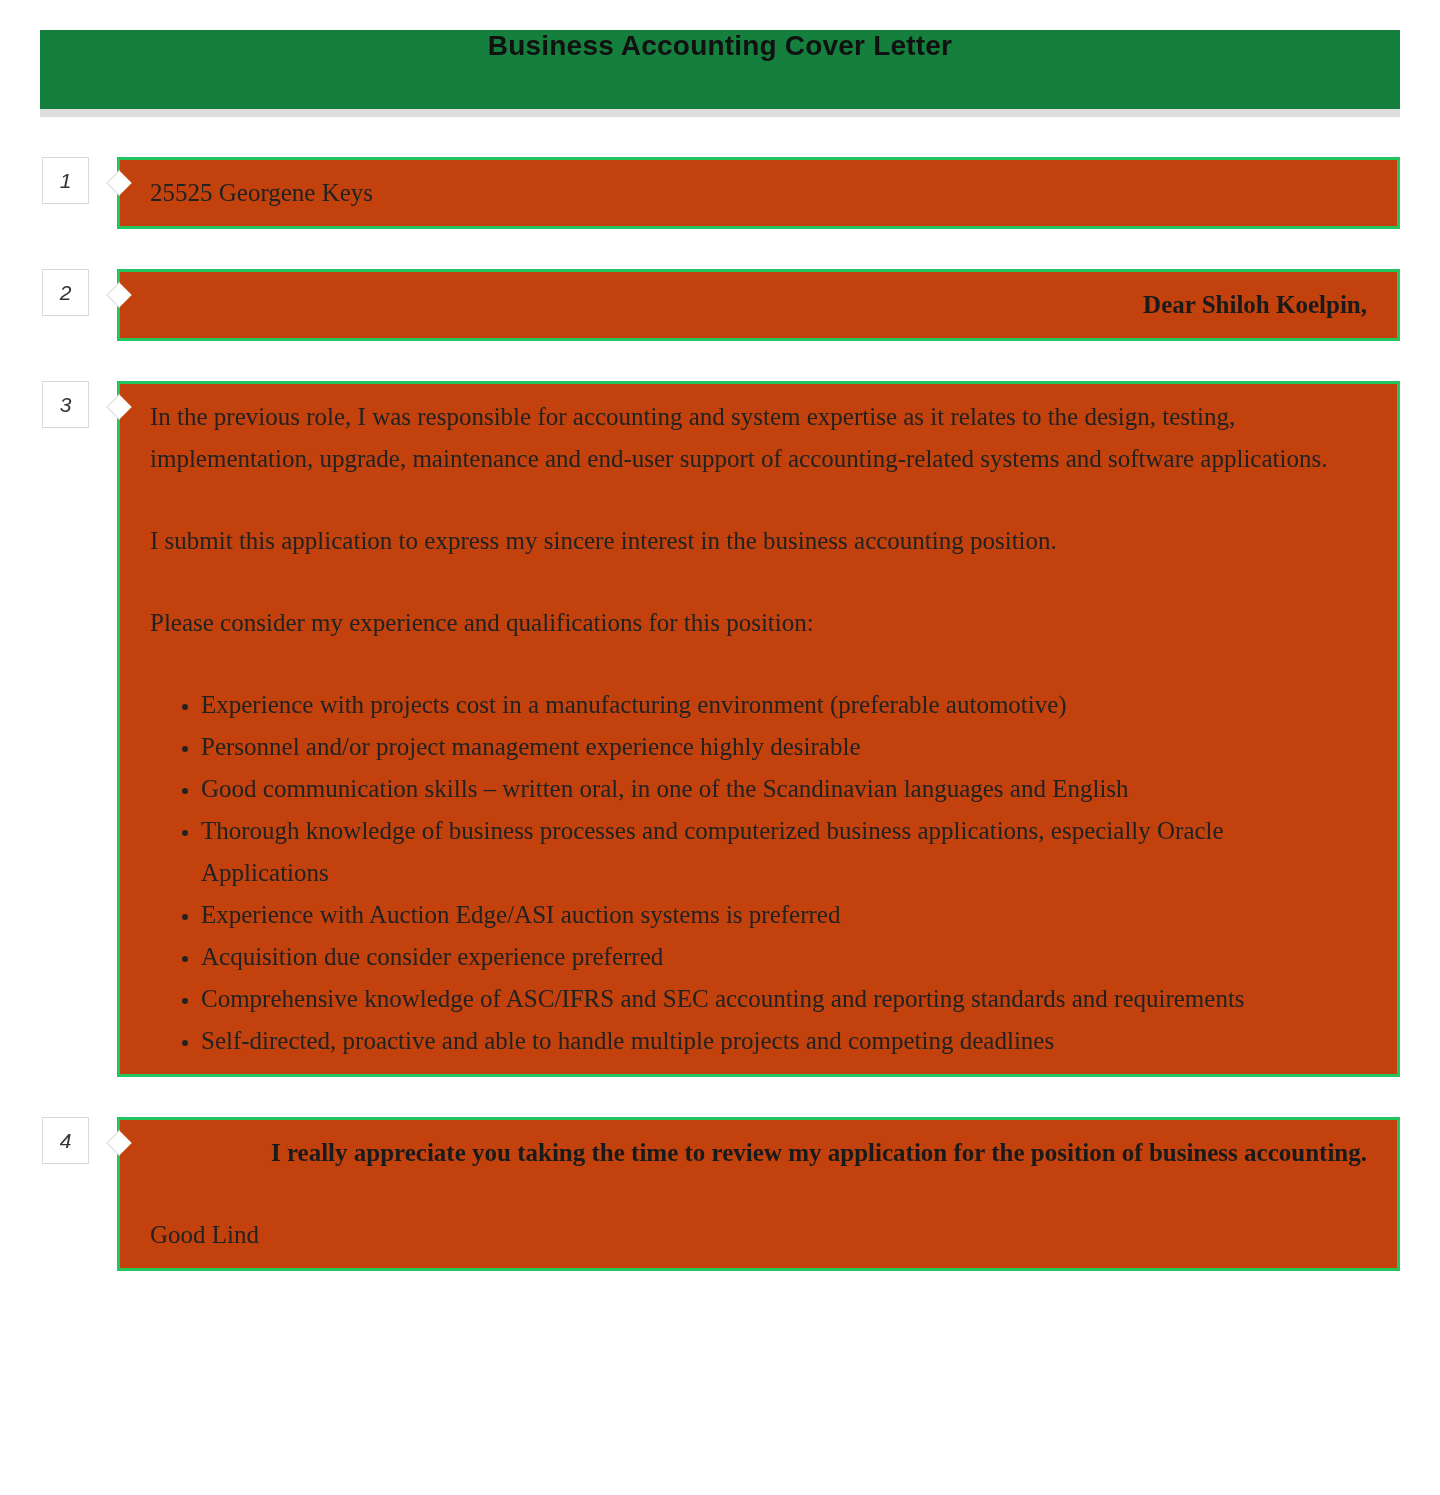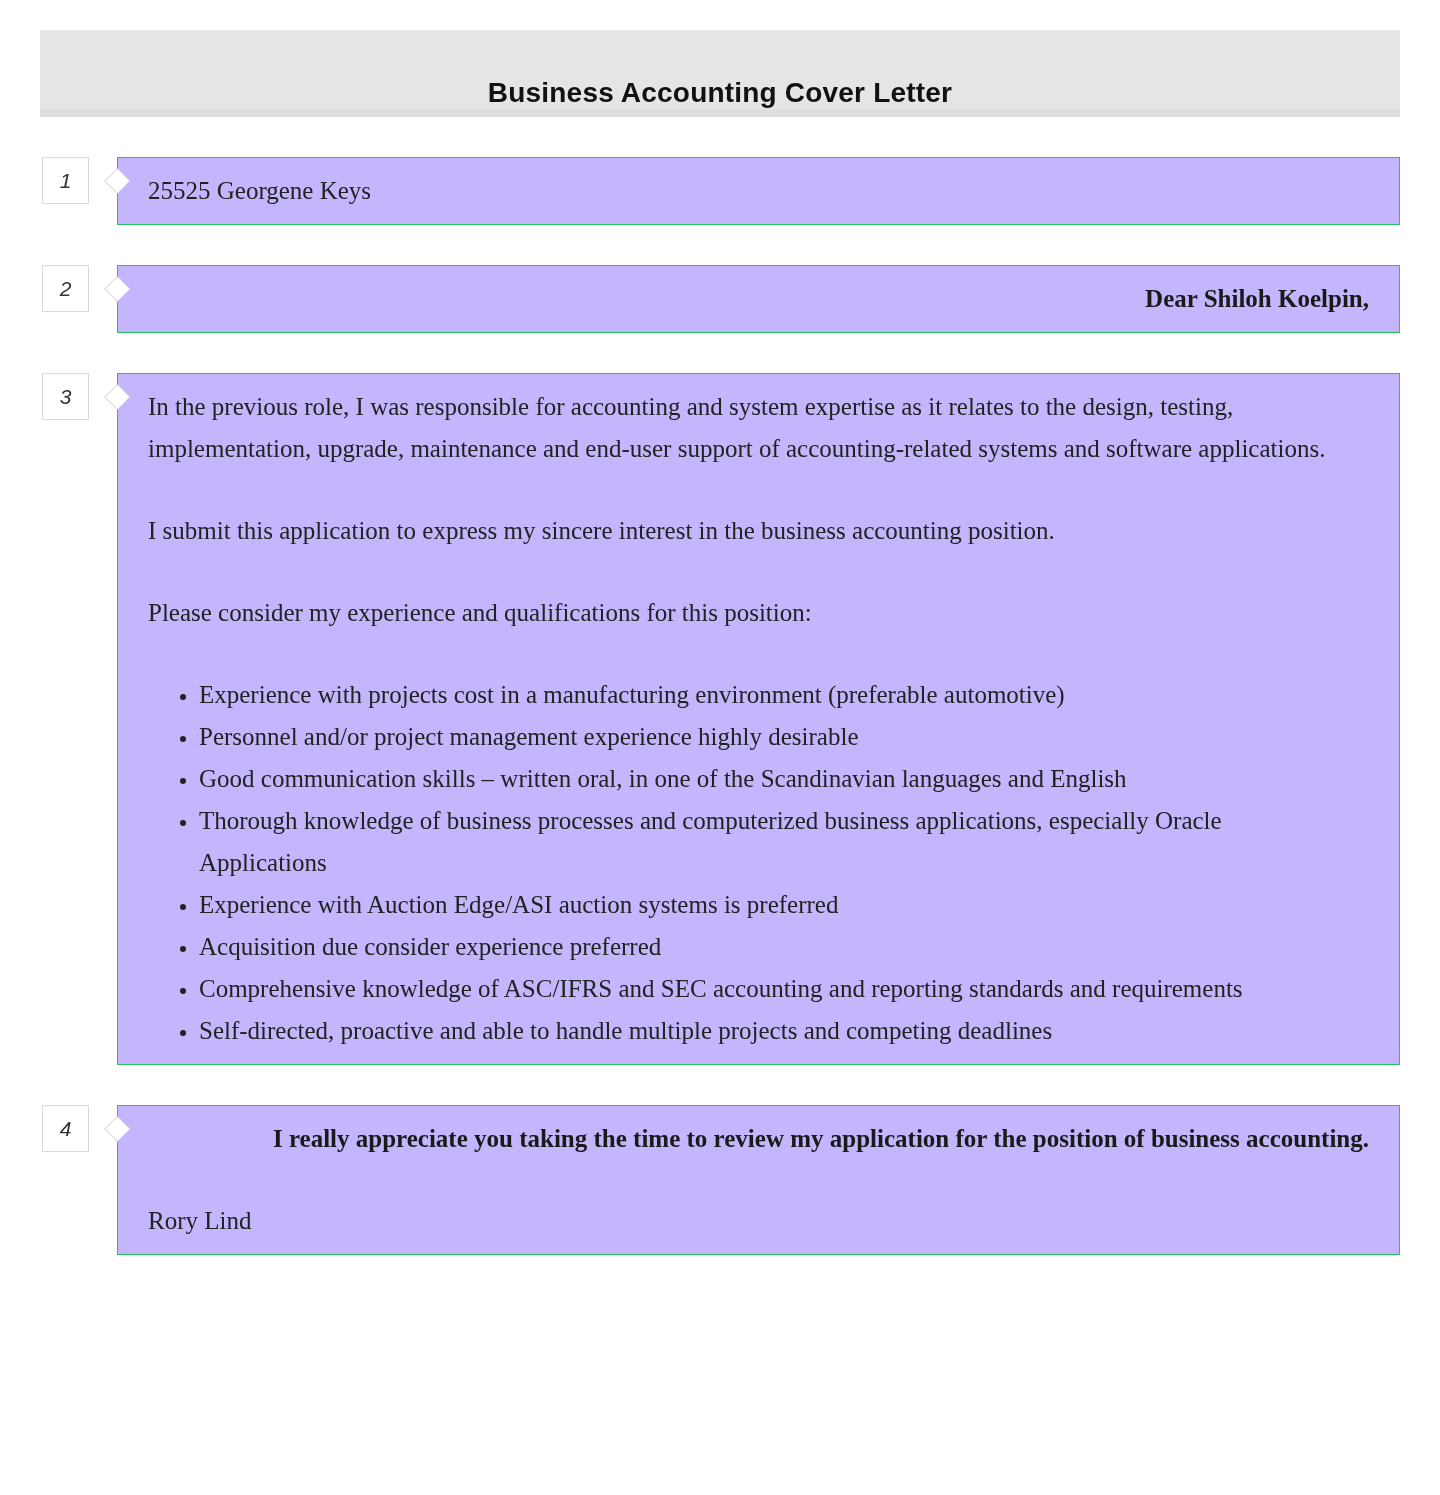--- a/index.html
+++ b/index.html
@@ -13,24 +13,24 @@
     height: 1495px;
     font-family: "Liberation Serif", "DejaVu Serif", serif;
     color: #222222;
     overflow: hidden;
   }
 
   
   .page-header {
     margin: 30px 40px 0 40px;
     height: 87px;
-    background: #e5e5e5;
+    background: #15803d;
     border-bottom: 8px solid #dedede;
     display: flex;
-    align-items: flex-end;
+    align-items: flex-start;
     justify-content: center;
   }
   .page-title {
     font-family: "Liberation Sans", sans-serif;
     font-weight: 700;
     font-size: 28px;
     color: #111111;
     letter-spacing: 0.2px;
   }
 
@@ -53,22 +53,22 @@
     display: flex;
     align-items: center;
     justify-content: center;
     font-family: "Liberation Sans", sans-serif;
     font-style: italic;
     font-size: 21px;
     color: #333333;
   }
   .box {
     position: relative;
-    background: #c4b5fd;
-    border: 1px solid #22c55e;
+    background: #c2410c;
+    border: 3px solid #22c55e;
     padding: 12px 30px;
     font-size: 25px;
     line-height: 42px;
     margin-top: 40px;
   }
   .box-pointer {
     position: absolute;
     top: 14px;
     left: -10px;
     width: 18px;
@@ -145,17 +145,17 @@
         <li>Self-directed, proactive and able to handle multiple projects and competing deadlines</li>
       </ul>
     </div>
   </div>
 
   <div class="section">
     <div class="badge">4</div>
     <div class="box">
       <span class="box-pointer"></span>
       <p class="bold-text">I really appreciate you taking the time to review my application for the position of business accounting.</p>
-      <p>Rory Lind</p>
+      <p>Good Lind</p>
     </div>
   </div>
 
 </div>
 
 </body></html>

